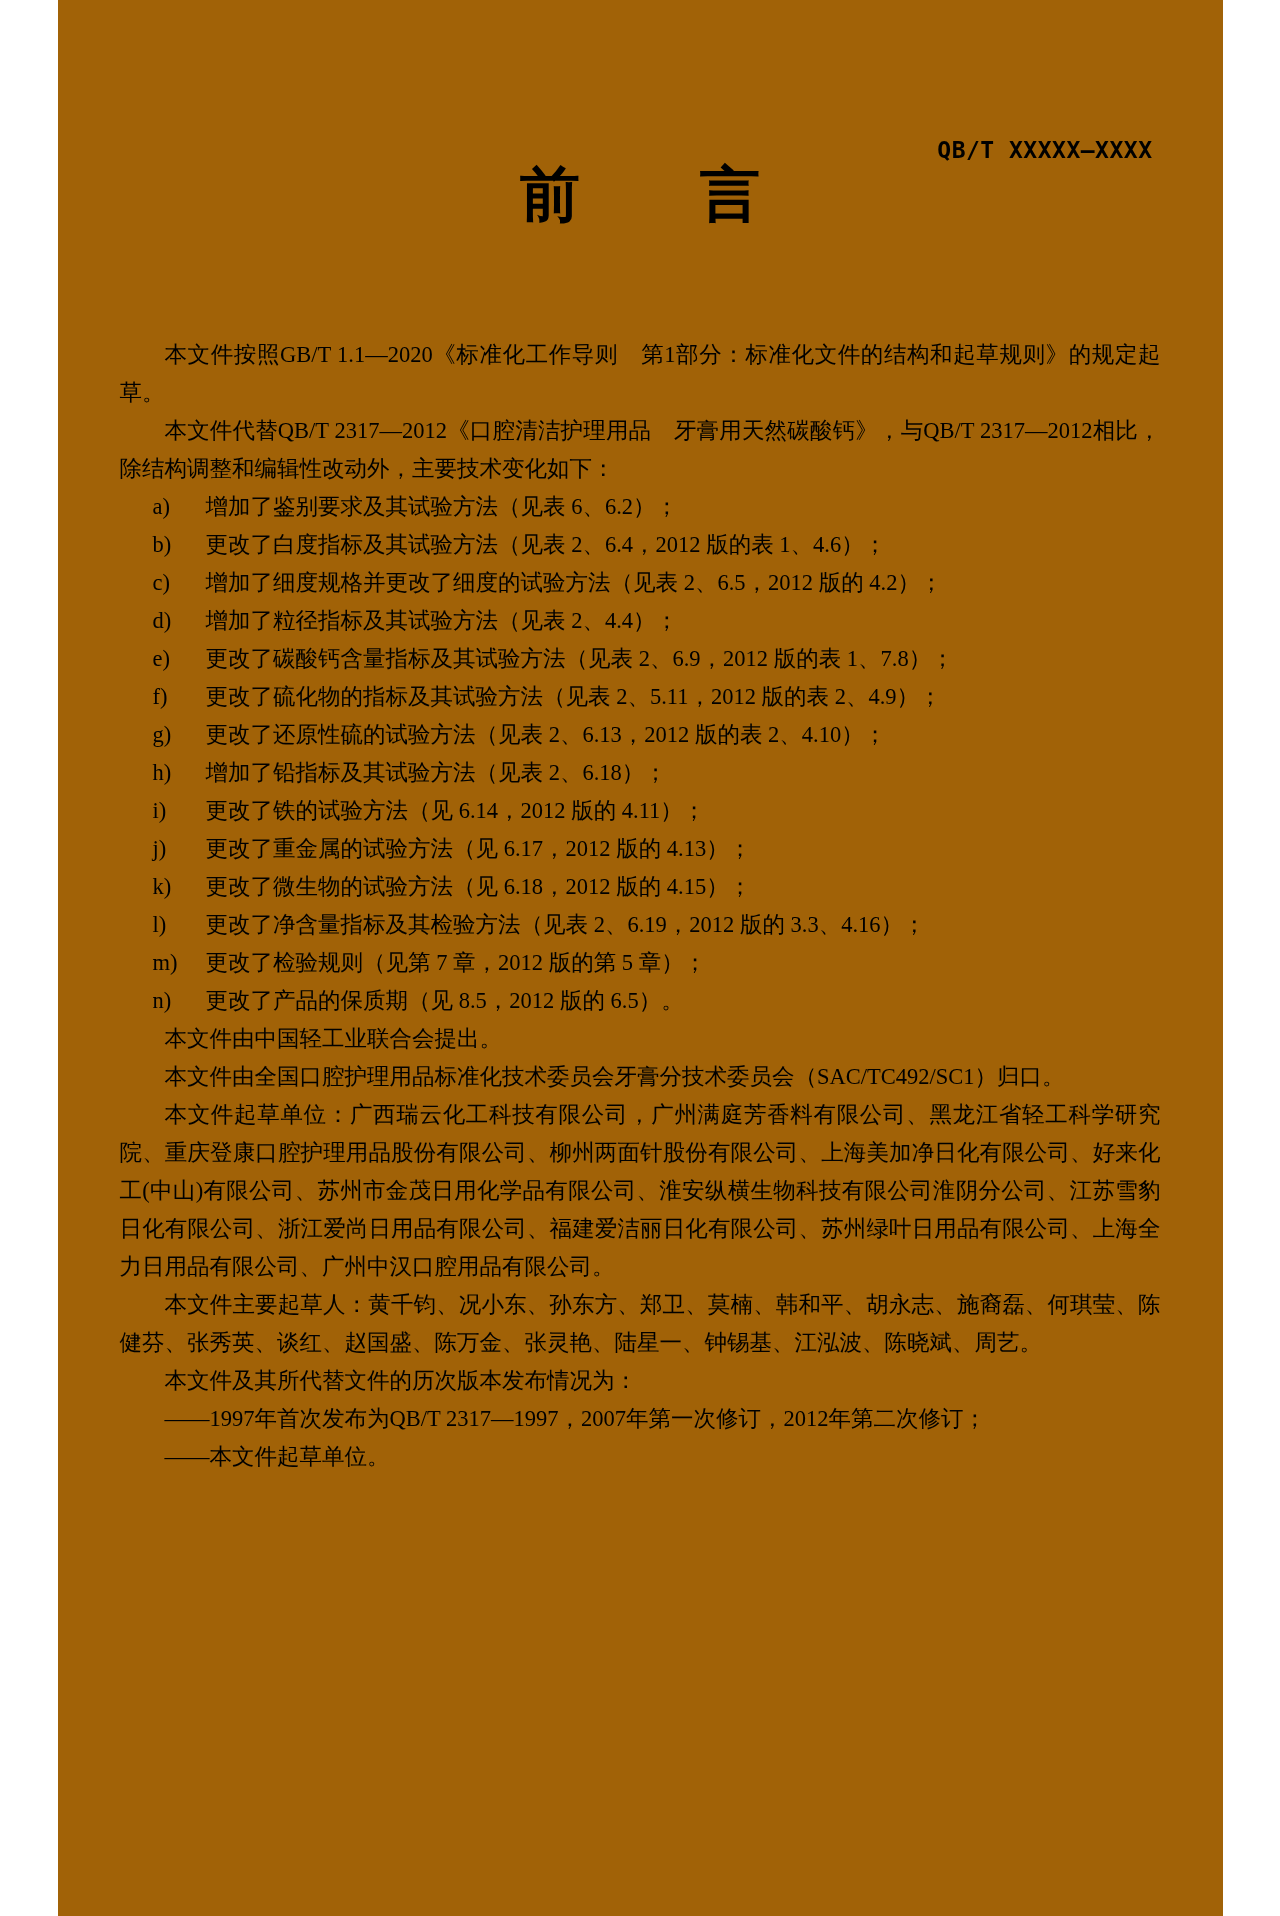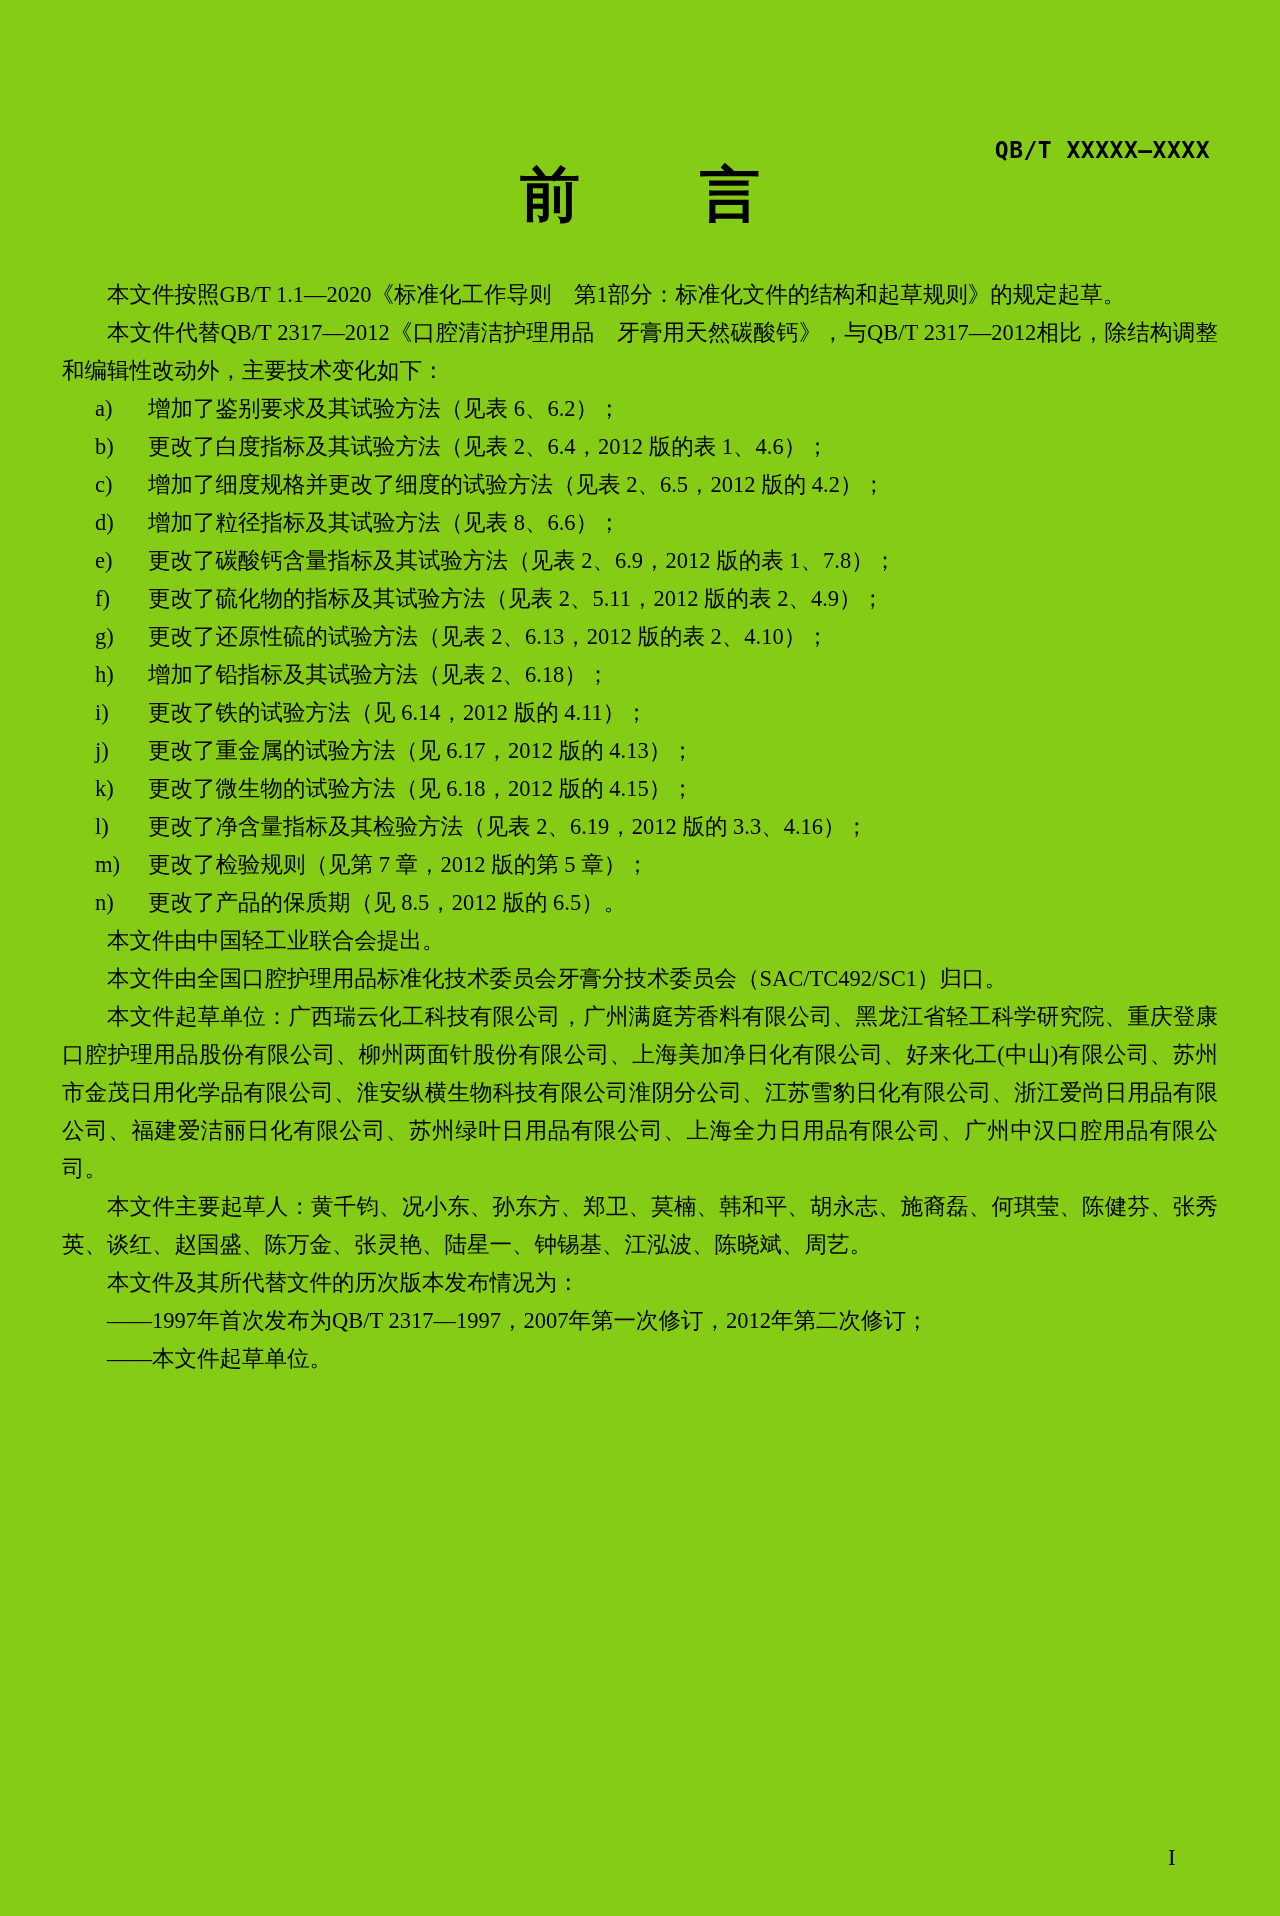--- a/index.html
+++ b/index.html
@@ -1,22 +1,22 @@
 <!DOCTYPE html>
 <html><head>
 <meta charset="utf-8">
 <style>
   * { margin:0; padding:0; box-sizing:border-box; }
   html,body { background:#ffffff; }
   .page {
     position:relative;
-    width:1280px;
+    width:1165px;
     height:1916px;
     margin:0 auto;
-    background:#84cc16;
+    background:#a16207;
     color:#000000;
     overflow:hidden;
     font-family:"Liberation Serif","DejaVu Serif",serif;
   }
   .doc-code {
     padding-top:138px;
     padding-right:70px;
     text-align:right;
     font-family:"DejaVu Sans Mono","Liberation Mono",monospace;
     font-weight:700;
@@ -26,21 +26,21 @@
   }
   .doc-title {
     margin-top:8px;
     text-align:center;
     font-family:"Liberation Sans","DejaVu Sans",sans-serif;
     font-weight:700;
     font-size:60px;
     line-height:50px;
   }
   .doc-body {
-    margin:56px 62px 0 62px;
+    margin:116px 62px 0 62px;
     font-size:22.5px;
     line-height:38px;
     text-align:justify;
   }
   .para { text-indent:2em; }
   .changes-list { padding-left:33px; }
   .change-item { display:flex; }
   .change-label { flex:0 0 53px; width:53px; }
   .change-text { flex:1; text-align:justify; }
   .page-number {
@@ -74,21 +74,21 @@
         <div class="change-item">
           <span class="change-label">b)</span>
           <span class="change-text">更改了白度指标及其试验方法（见表 2、6.4，2012 版的表 1、4.6）；</span>
         </div>
         <div class="change-item">
           <span class="change-label">c)</span>
           <span class="change-text">增加了细度规格并更改了细度的试验方法（见表 2、6.5，2012 版的 4.2）；</span>
         </div>
         <div class="change-item">
           <span class="change-label">d)</span>
-          <span class="change-text">增加了粒径指标及其试验方法（见表 8、6.6）；</span>
+          <span class="change-text">增加了粒径指标及其试验方法（见表 2、4.4）；</span>
         </div>
         <div class="change-item">
           <span class="change-label">e)</span>
           <span class="change-text">更改了碳酸钙含量指标及其试验方法（见表 2、6.9，2012 版的表 1、7.8）；</span>
         </div>
         <div class="change-item">
           <span class="change-label">f)</span>
           <span class="change-text">更改了硫化物的指标及其试验方法（见表 2、5.11，2012 版的表 2、4.9）；</span>
         </div>
         <div class="change-item">

